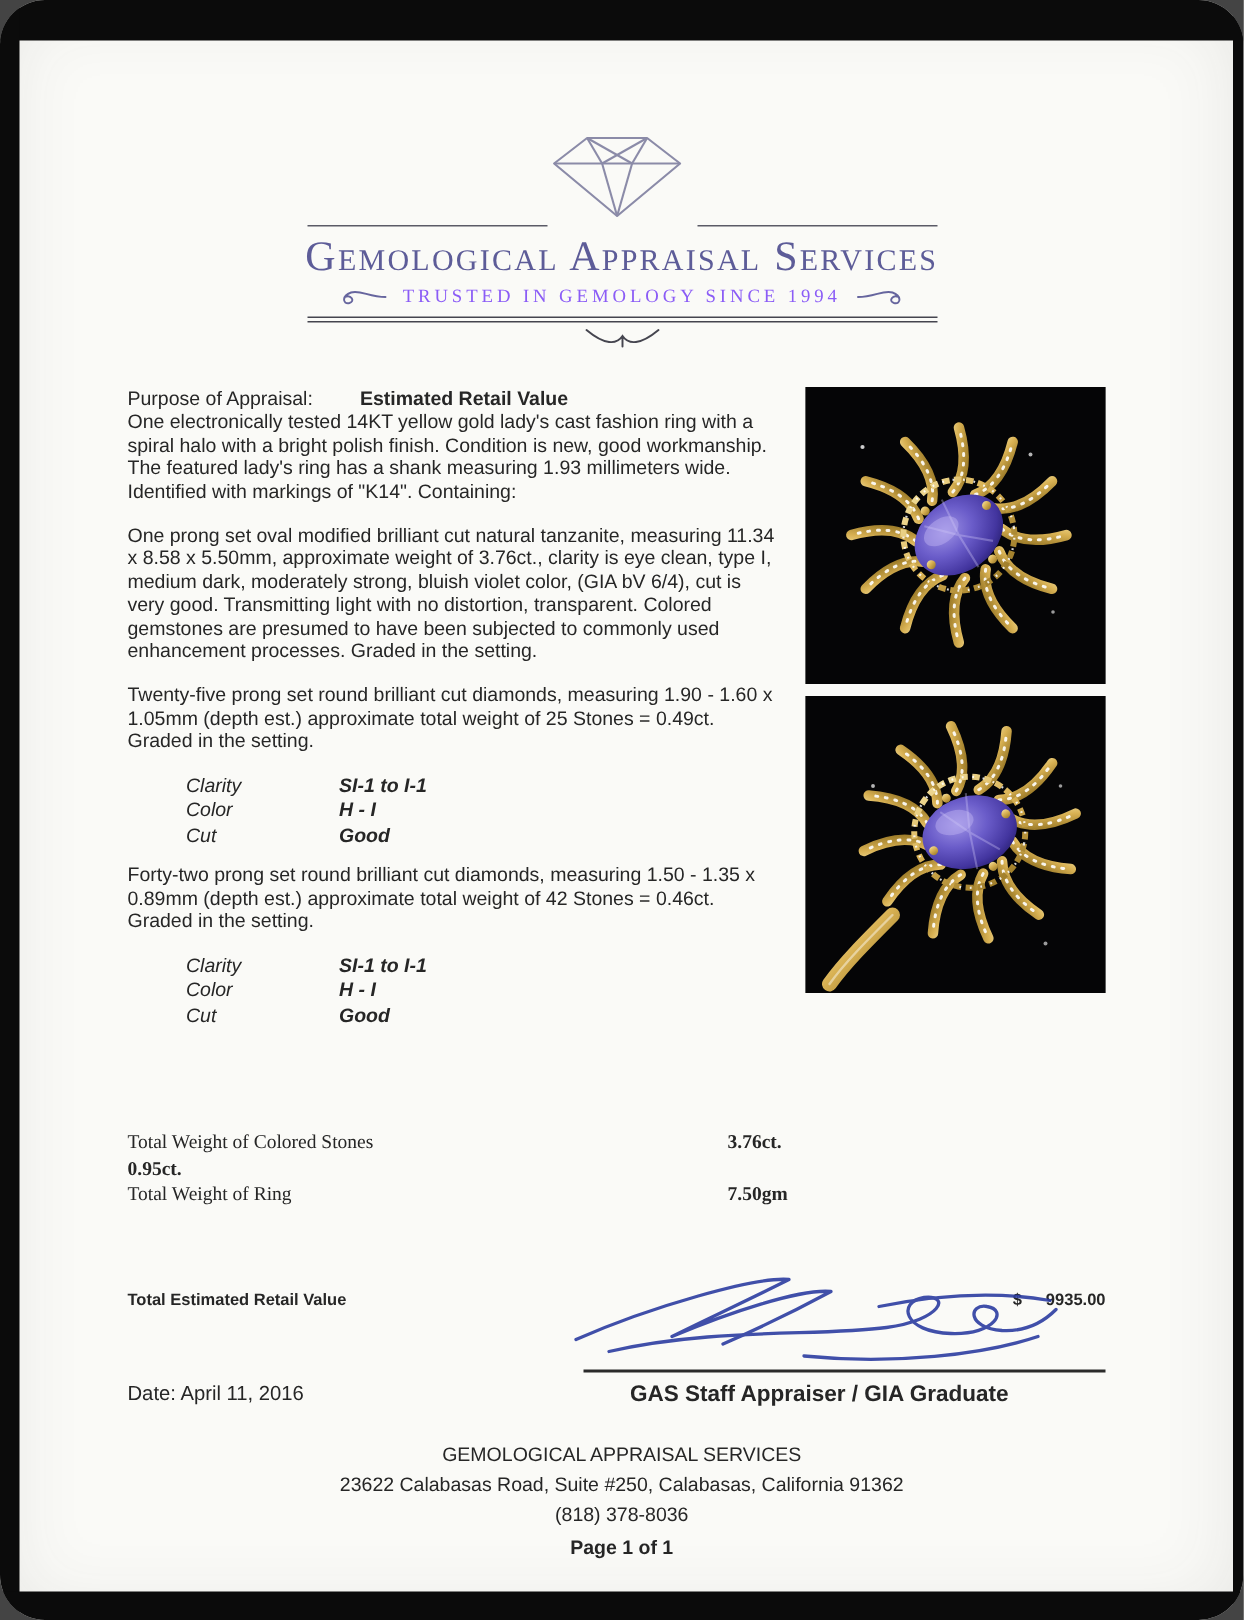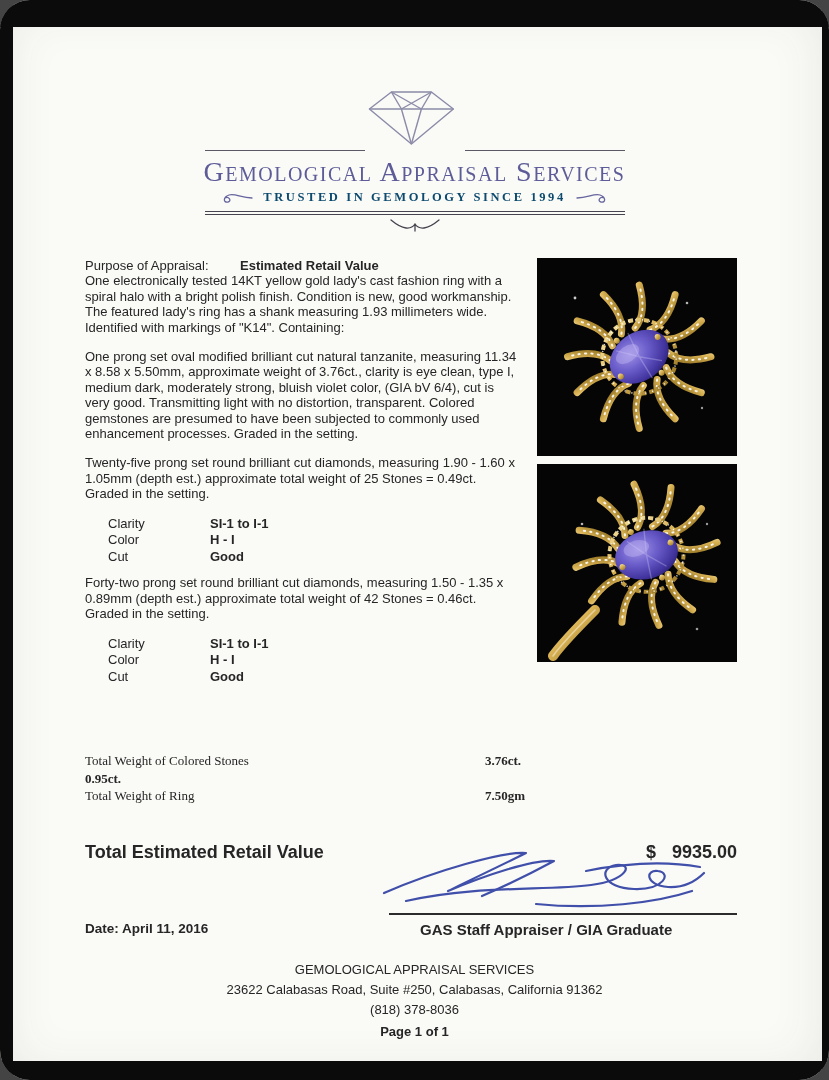--- a/index.html
+++ b/index.html
@@ -26,22 +26,21 @@
   .rule-l { left:205px; width:160px; }
   .rule-r { right:204px; width:160px; }
   .company-title {
     position:absolute; left:0; right:0; top:156px; margin:0; text-align:center;
     font-family:"Liberation Serif", serif; font-weight:400;
     font-variant:small-caps; font-size:28px; letter-spacing:1.5px; color:#5d5c98;
   }
   .tagline-row {
     position:absolute; left:0; right:0; top:190px;
     display:flex; align-items:center; justify-content:center; gap:10px;
-    color:#0c4a6e;
-    font-weight:bold;
+    color:#8b5cf6;
   }
   .tagline {
     font-family:"Liberation Serif", serif; font-size:12.5px; letter-spacing:2.6px;
   }
   .double-rule {
     position:absolute; left:205px; right:204px; top:211px; height:4px;
     border-top:1.6px solid #45454f; border-bottom:1.2px solid #45454f;
   }
   .bottom-flourish { position:absolute; left:50%; top:216px; transform:translateX(-50%); }
 
@@ -52,40 +51,40 @@
   }
   .photo-col {
     float:right; width:200px; margin-left:16px; margin-bottom:10px;
     display:flex; flex-direction:column; gap:8px;
   }
   .ring-photo { width:200px; height:198px; display:block; background:#050506; }
   .irow { display:flex; }
   .ilabel { width:155px; }
   .ivalue { font-weight:bold; }
   .content p { margin:0 0 14px 0; }
-  .grading { margin:0 0 10px 23px; line-height:16.6px; }
+  .grading { margin:0 0 10px 39px; line-height:16.6px;font-style:italic; }
   .grow { display:flex; }
   .glabel { width:102px; }
   .gvalue { font-weight:bold; }
 
   
   .totals { position:absolute; left:85px; top:752px; width:652px; font-size:13px; line-height:17.6px; }
   .trow { display:flex;font-family:Liberation Serif, serif; }
   .tlabel { width:400px; }
   .tvalue { font-weight:bold; }
   .retail {
-    position:absolute; left:85px; right:92px; top:842px;
-    display:flex; justify-content:space-between; font-size:18px; font-weight:bold;
+    position:absolute; left:85px; right:92px; top:861px;
+    display:flex; justify-content:space-between; font-size:11px; font-weight:bold;
   }
   .retail-amount { display:flex; gap:16px; }
 
   
   .sig-svg { position:absolute; left:376px; top:841px; }
   .sig-line { position:absolute; left:389px; top:913px; width:348px; height:1.6px; background:#2b2b2b; }
-  .date-label { position:absolute; left:85px; top:921px; font-size:13.5px; font-weight:bold; }
+  .date-label { position:absolute; left:85px; top:921px; font-size:13.5px; font-weight:normal; }
   .appraiser-label { position:absolute; left:420px; top:921px; font-size:15px; font-weight:bold; }
 
   
   .footer { position:absolute; left:0; right:0; top:960px; text-align:center; font-size:13px; line-height:20px; }
   .footer-page { font-weight:bold; margin-top:2px; }
 </style>
 </head>
 <body>
 
 <div class="page">

